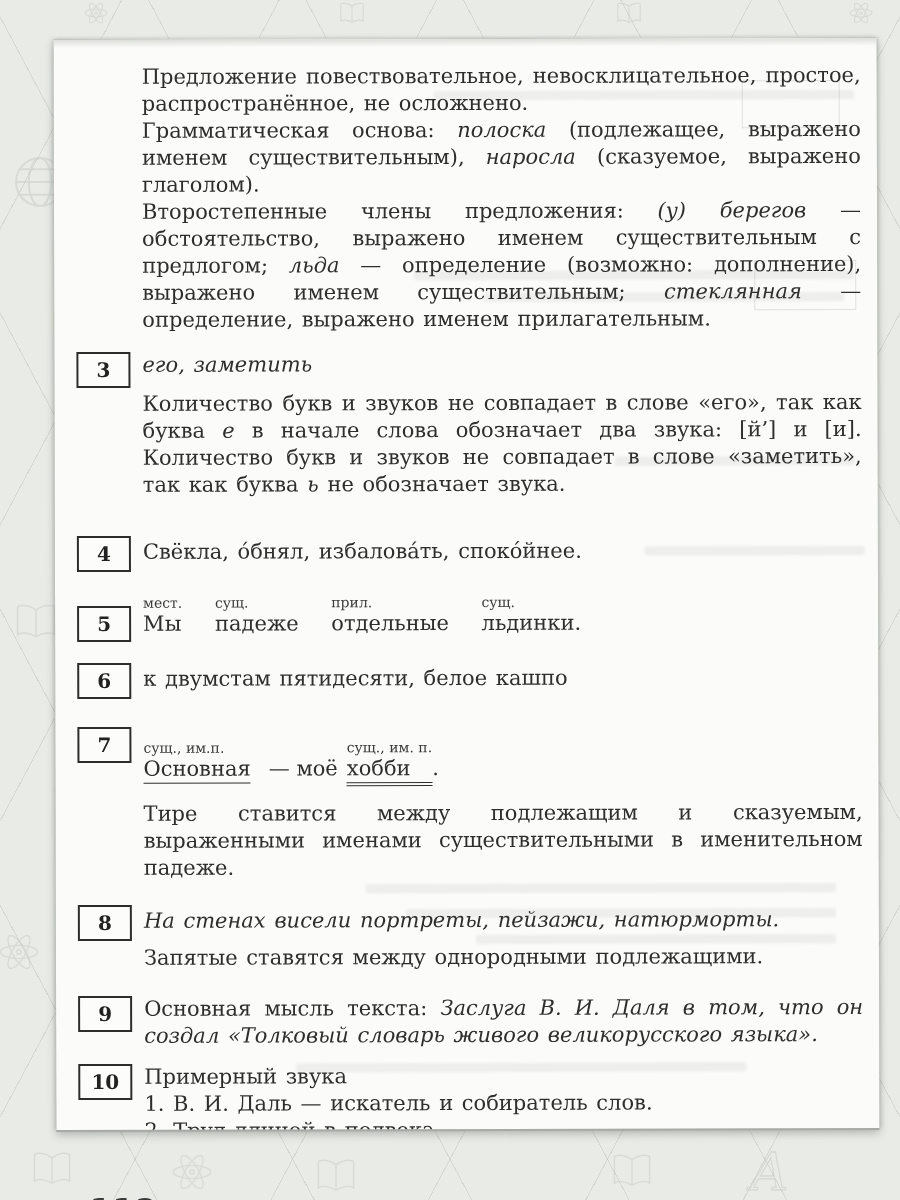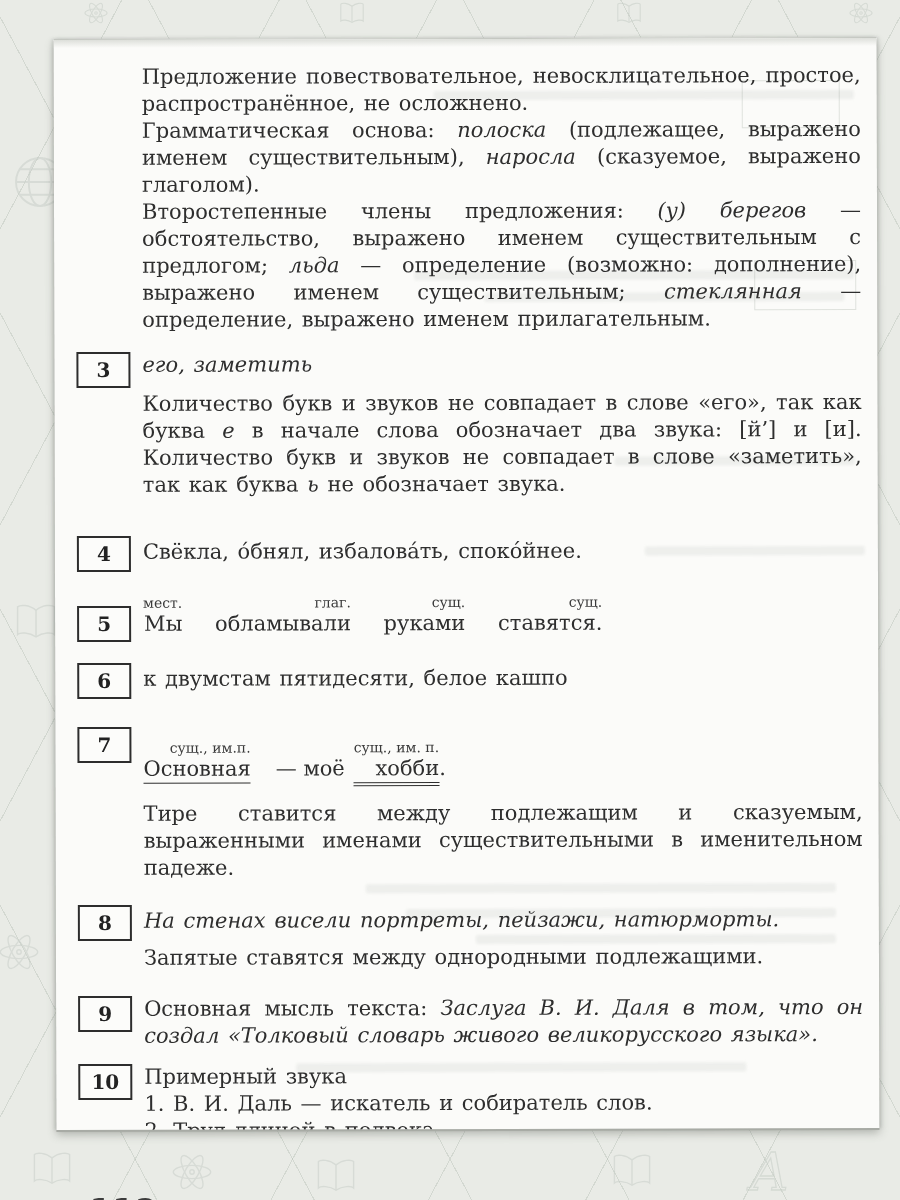--- a/index.html
+++ b/index.html
@@ -50,21 +50,21 @@
   .sec3{margin-top:18px;}
   .sec4{margin-top:40px;}
   .sec5{margin-top:30px;}
   .sec6{margin-top:28px;}
   .sec7{margin-top:24px;}
   .sec8{margin-top:26px;}
   .sec9{margin-top:24px;}
   .sec10{margin-top:14px;}
   .expl{margin-top:12px;}
   .pos-line{text-align:left;word-spacing:0;}
-  .pos-word{display:inline-block;margin-right:26px;vertical-align:baseline;text-align:right;}
+  .pos-word{display:inline-block;margin-right:26px;vertical-align:baseline;text-align:left;}
   .pos-word:last-child{margin-right:0;}
   .pos{display:block;font-size:14px;line-height:15px;color:#3a3a3a;white-space:nowrap;}
   .word{display:block;}
   .u1{border-bottom:1.5px solid #2e2e2e;}
   .u2{border-bottom:4px double #2e2e2e;}
   .sep{margin:0 9px;}
   .plan-line{text-align:left;}
   .page-num{
     position:absolute;left:90px;top:1192px;
     font-family:"DejaVu Sans", sans-serif;font-weight:bold;
@@ -191,39 +191,39 @@
         </div>
       <div style="text-align:left;"><span>Свёкла, о́бнял, избалова́ть, споко́йнее.</span></div>
     </div>
 
     <div class="row sec5">
       <div class="num-box nb-mid">
           <span>5</span>
         </div>
       <div class="pos-line">
         <span class="pos-word"><span class="pos">мест.</span><span class="word">Мы</span></span>
-        <span class="pos-word"><span class="pos">глаг.</span><span class="word">обламывали</span></span>
-        <span class="pos-word"><span class="pos">сущ.</span><span class="word">руками</span></span>
-        <span class="pos-word"><span class="pos">сущ.</span><span class="word">ставятся.</span></span>
+        <span class="pos-word"><span class="pos">сущ.</span><span class="word">падеже</span></span>
+        <span class="pos-word"><span class="pos">прил.</span><span class="word">отдельные</span></span>
+        <span class="pos-word"><span class="pos">сущ.</span><span class="word">льдинки.</span></span>
       </div>
     </div>
 
     <div class="row sec6">
       <div class="num-box nb-line">
           <span>6</span>
         </div>
       <div style="text-align:left;"><span>к двумстам пятидесяти, белое кашпо</span></div>
     </div>
 
     <div class="row sec7">
       <div class="num-box nb-mid">
           <span>7</span>
         </div>
       <div class="pos-line">
-        <span class="pos-word" style="margin-right:16px;"><span class="pos">сущ., им.п.</span><span class="word u1">Основная</span></span><span class="sep">— моё</span><span class="pos-word" style="margin-right:0;margin-top:24px;"><span class="pos">сущ., им. п.</span><span class="word u2">хобби</span></span><span>.</span>
+        <span class="pos-word" style="margin-right:9px;"><span class="pos">сущ., им.п.</span><span class="word u1">Основная</span></span><span class="sep">— моё</span><span class="pos-word" style="margin-right:0;margin-top:24px;"><span class="pos">сущ., им. п.</span><span class="word u2">хобби</span></span><span>.</span>
       </div>
       <p class="expl" style="margin:14px 0 0 0;"><span>Тире ставится между подлежащим и сказуемым, выраженными именами существительными в именительном падеже.</span></p>
     </div>
 
     <div class="row sec8">
       <div class="num-box nb-line">
           <span>8</span>
         </div>
       <div class="it" style="text-align:left;"><span>На стенах висели портреты, пейзажи, натюрморты.</span></div>
       <p class="expl" style="margin:10px 0 0 0;text-align:left;"><span>Запятые ставятся между однородными подлежащими.</span></p>

